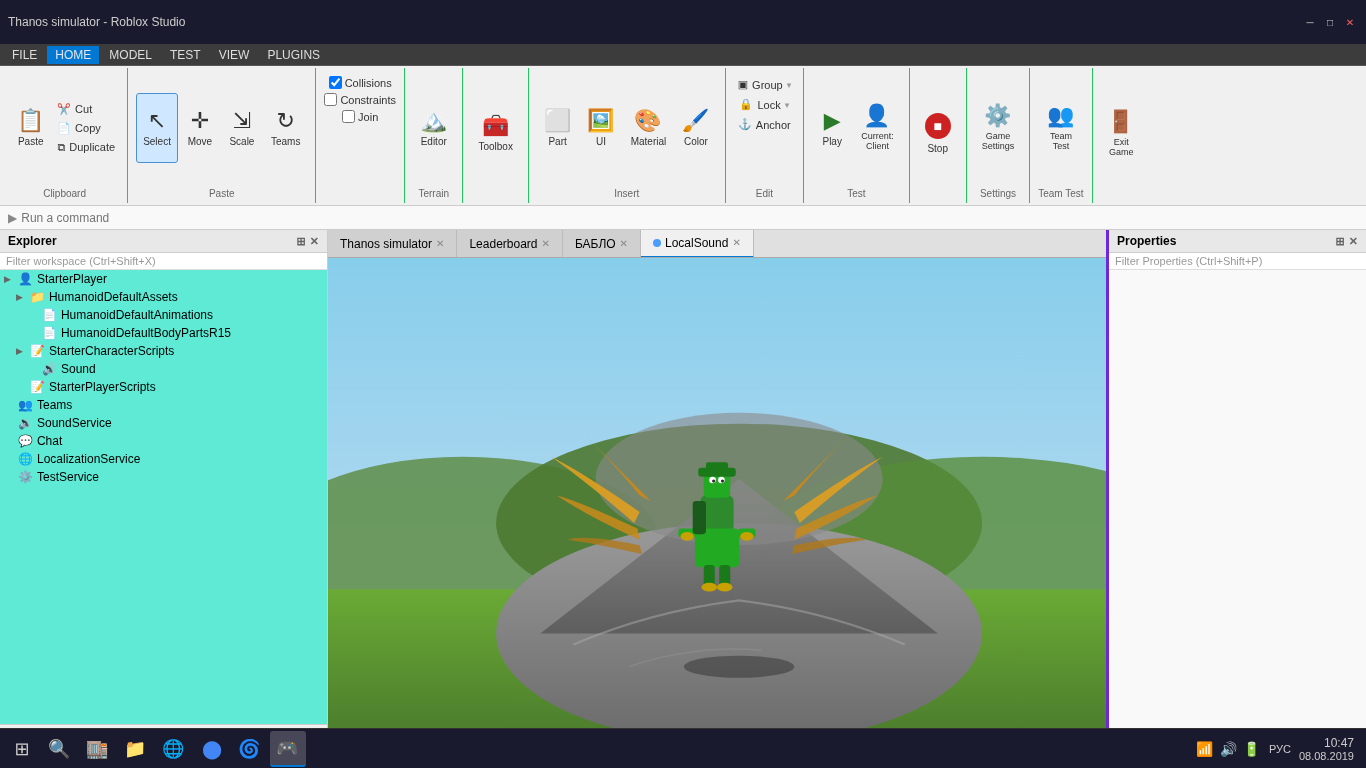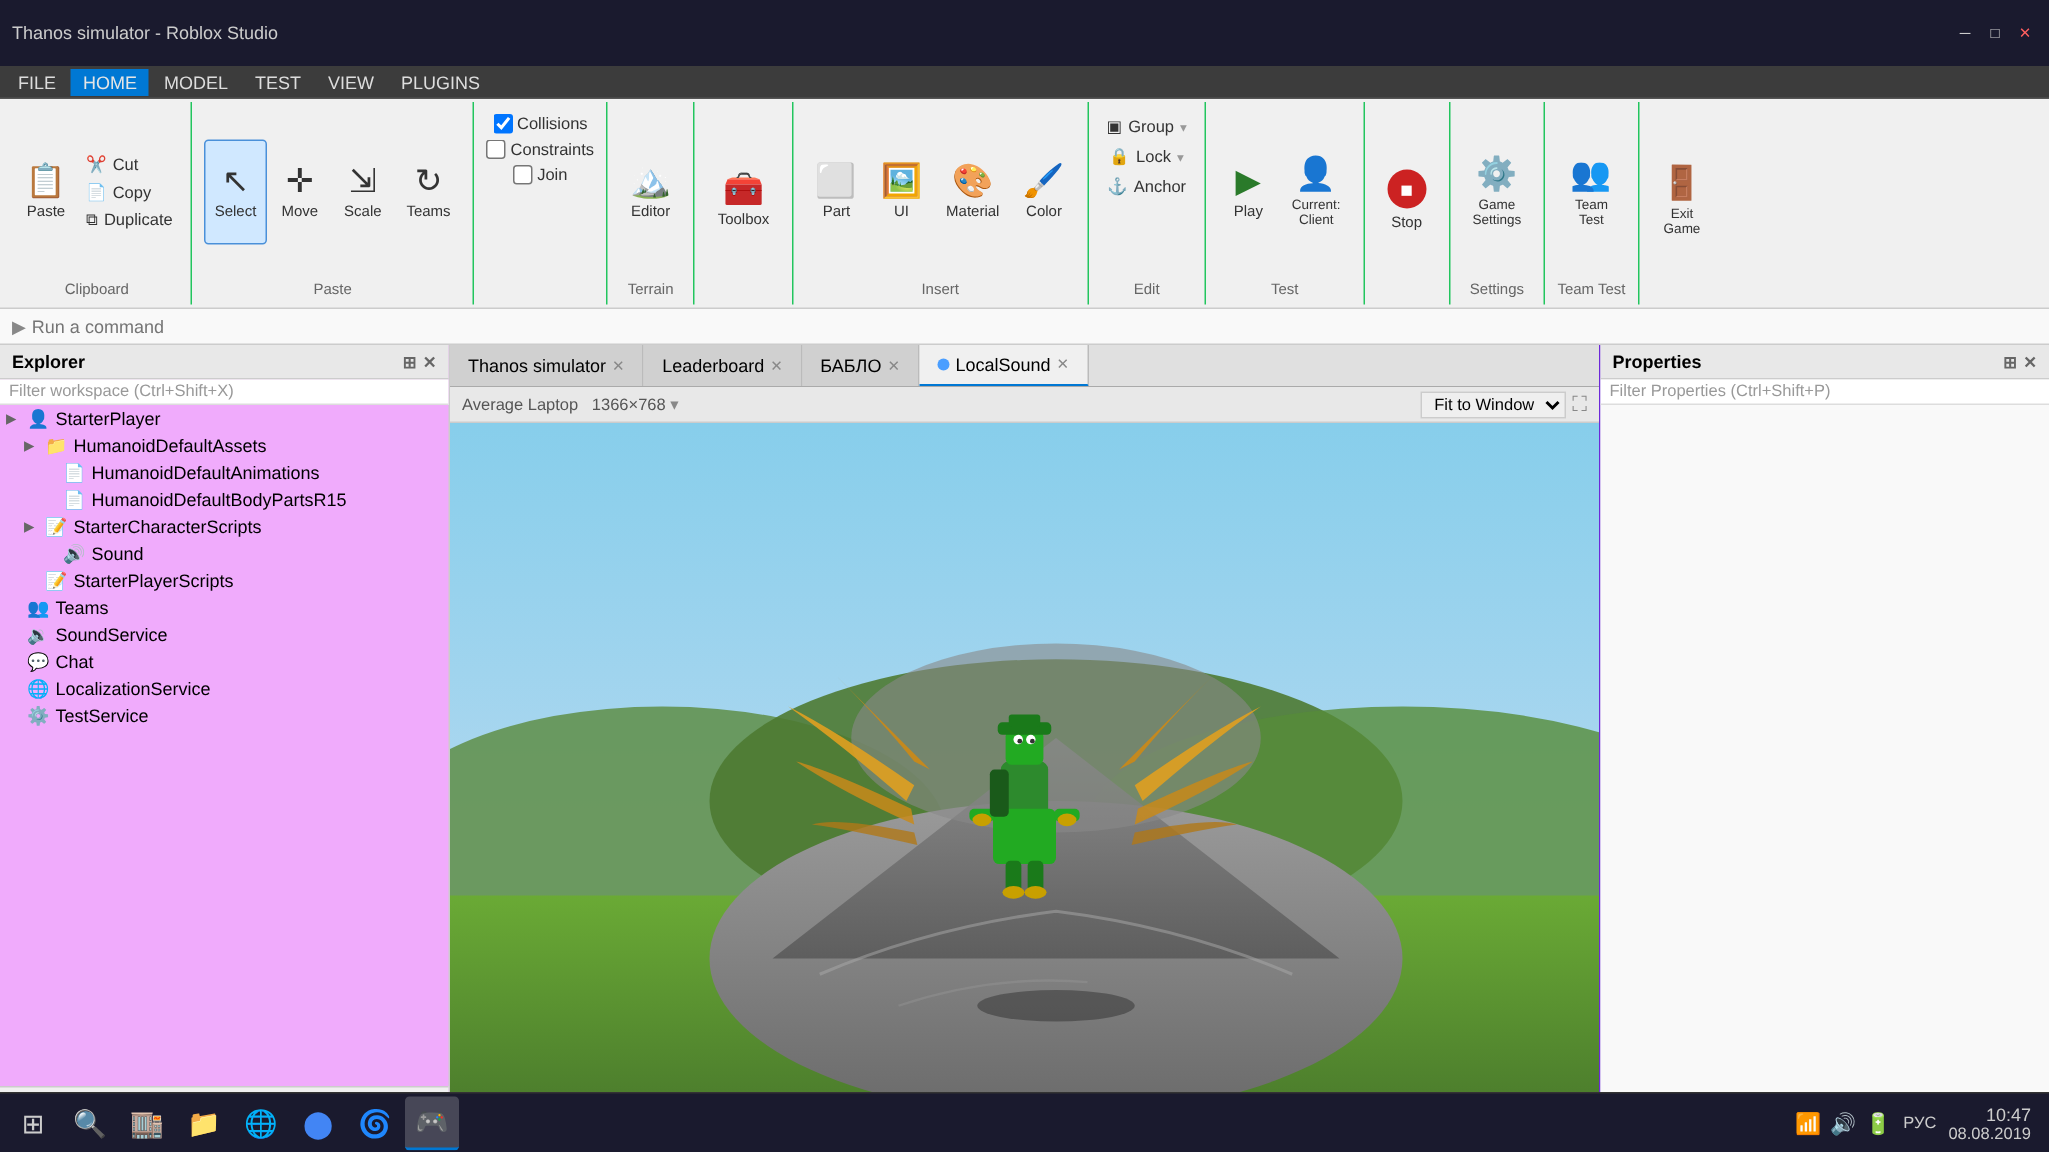--- a/index.html
+++ b/index.html
@@ -126,22 +126,22 @@
     }
 
     
     #main-area {
       display: flex;
       height: calc(768px - 28px - 22px - 140px - 24px - 40px);
     }
 
     
     #left-panel {
-      width: 300px;
-      background: #f0abfc;
+      width: 328px;
+      background: #5eead4;
       border-right: 1px solid #ccc;
       display: flex;
       flex-direction: column;
     }
     .panel-header {
       background: #e8e8e8;
       padding: 4px 8px;
       font-weight: bold;
       font-size: 12px;
       border-bottom: 1px solid #ccc;
@@ -219,23 +219,23 @@
     }
     #viewport {
       flex: 1;
       background: #87CEEB;
       position: relative;
       overflow: hidden;
     }
 
     
     #right-panel {
-      width: 300px;
+      width: 260px;
       background: #f5f5f5;
-      border-left: 1px solid #6d28d9;
+      border-left: 3px solid #6d28d9;
       display: flex;
       flex-direction: column;
     }
 
     
     #bottom-area {
       height: 220px;
       display: flex;
       border-top: 1px solid #ccc;
     }
@@ -617,33 +617,20 @@
         <span>БАБЛО</span>
         <span class="tab-close">✕</span>
       </div>
       <div class="tab active">
         <span class="tab-dot"></span>
         <span>LocalSound</span>
         <span class="tab-close">✕</span>
       </div>
     </div>
 
-    <div id="viewport-controls">
-      <span style="color:#555;">
-        <span>Average Laptop</span>
-        <span style="margin-left:6px;">1366×768</span>
-        <span style="color:#888;">▾</span>
-      </span>
-      <div style="display:flex;gap:4px;align-items:center;">
-        <select style="font-size:11px;border:1px solid #ccc;padding:1px 4px;">
-          <option>Fit to Window</option>
-        </select>
-        <span style="font-size:14px;color:#888;cursor:pointer;">⛶</span>
-      </div>
-    </div>
 
     <div id="viewport">
       <svg id="viewport-svg" viewBox="0 0 760 440" preserveAspectRatio="xMidYMid slice">
 
         <defs>
           <linearGradient id="skyGrad" x1="0" y1="0" x2="0" y2="1">
             <stop offset="0%" stop-color="#87CEEB"></stop>
             <stop offset="60%" stop-color="#b0d8f0"></stop>
           </linearGradient>
           <linearGradient id="groundGrad" x1="0" y1="0" x2="0" y2="1">

